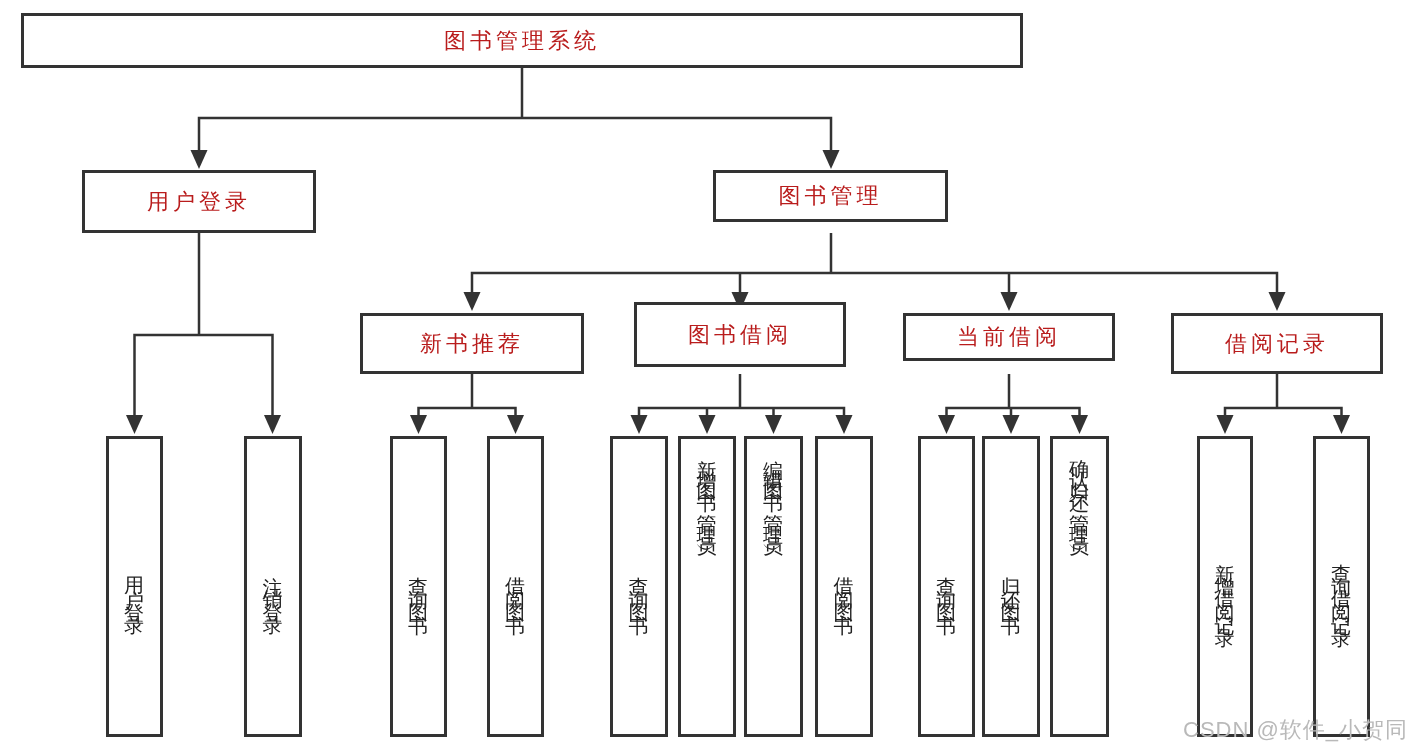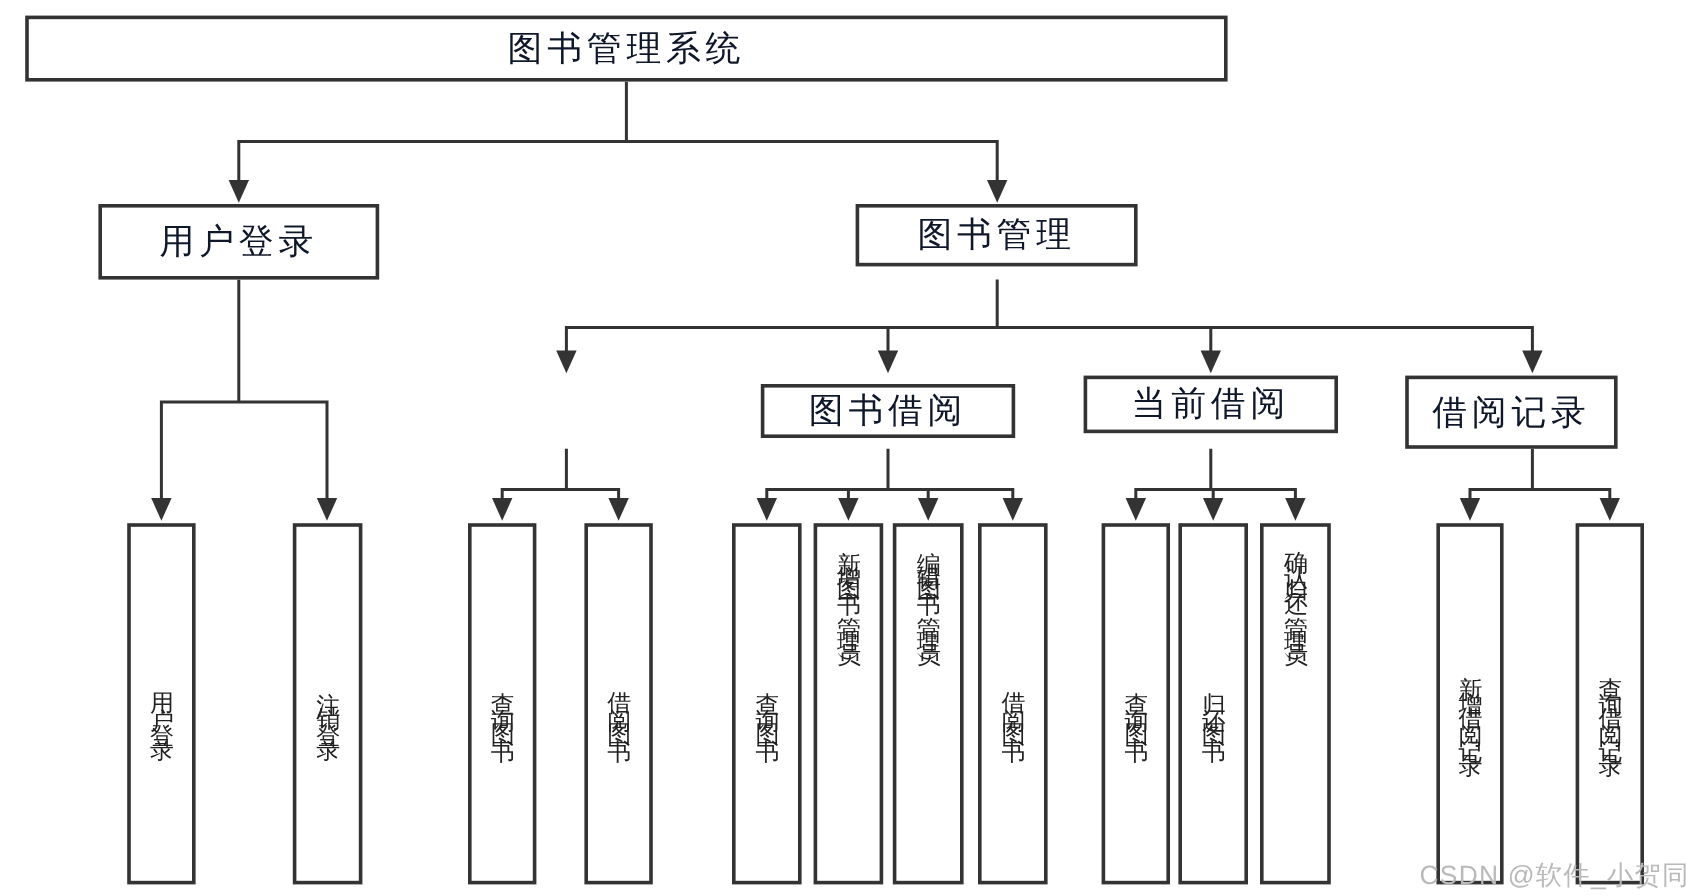--- a/index.html
+++ b/index.html
@@ -19,24 +19,24 @@
     position:absolute;
     background:#ffffff;
     border:3px solid #333333;
     box-sizing:border-box;
     display:flex;
     align-items:center;
     justify-content:center;
     z-index:2;
   }
   .hlabel {
-    font-size:29px;
+    font-size:22px;
     letter-spacing:4px;
     white-space:nowrap;
-    color:#0f172a;
+    color:#b91c1c;
   }
   .leaf .vtext {
     writing-mode:vertical-rl;
     text-orientation:mixed;
     font-size:20px;
     letter-spacing:13px;
     line-height:1.1;
     color:#222222;
   }
   .leaf.vtop { align-items:flex-start; }
@@ -117,27 +117,30 @@
     <span class="hlabel">图书管理系统</span>
   </div>
 
   <div class="box" style="left:82px;top:170px;width:234px;height:63px">
     <span class="hlabel">用户登录</span>
   </div>
   <div class="box" style="left:713px;top:170px;width:235px;height:52px">
     <span class="hlabel">图书管理</span>
   </div>
 
-  <div class="box" style="left:634px;top:320px;width:212px;height:45px">
+  <div class="box" style="left:360px;top:313px;width:224px;height:61px">
+    <span class="hlabel">新书推荐</span>
+  </div>
+  <div class="box" style="left:634px;top:302px;width:212px;height:65px">
     <span class="hlabel">图书借阅</span>
   </div>
   <div class="box" style="left:903px;top:313px;width:212px;height:48px">
     <span class="hlabel">当前借阅</span>
   </div>
-  <div class="box" style="left:1171px;top:313px;width:177px;height:61px">
+  <div class="box" style="left:1171px;top:313px;width:212px;height:61px">
     <span class="hlabel">借阅记录</span>
   </div>
 
   <div class="box leaf" style="left:106px;top:436px;width:57px;height:301px">
     <span class="vtext">用户登录</span>
   </div>
   <div class="box leaf" style="left:244px;top:436px;width:58px;height:301px">
     <span class="vtext">注销登录</span>
   </div>
 

